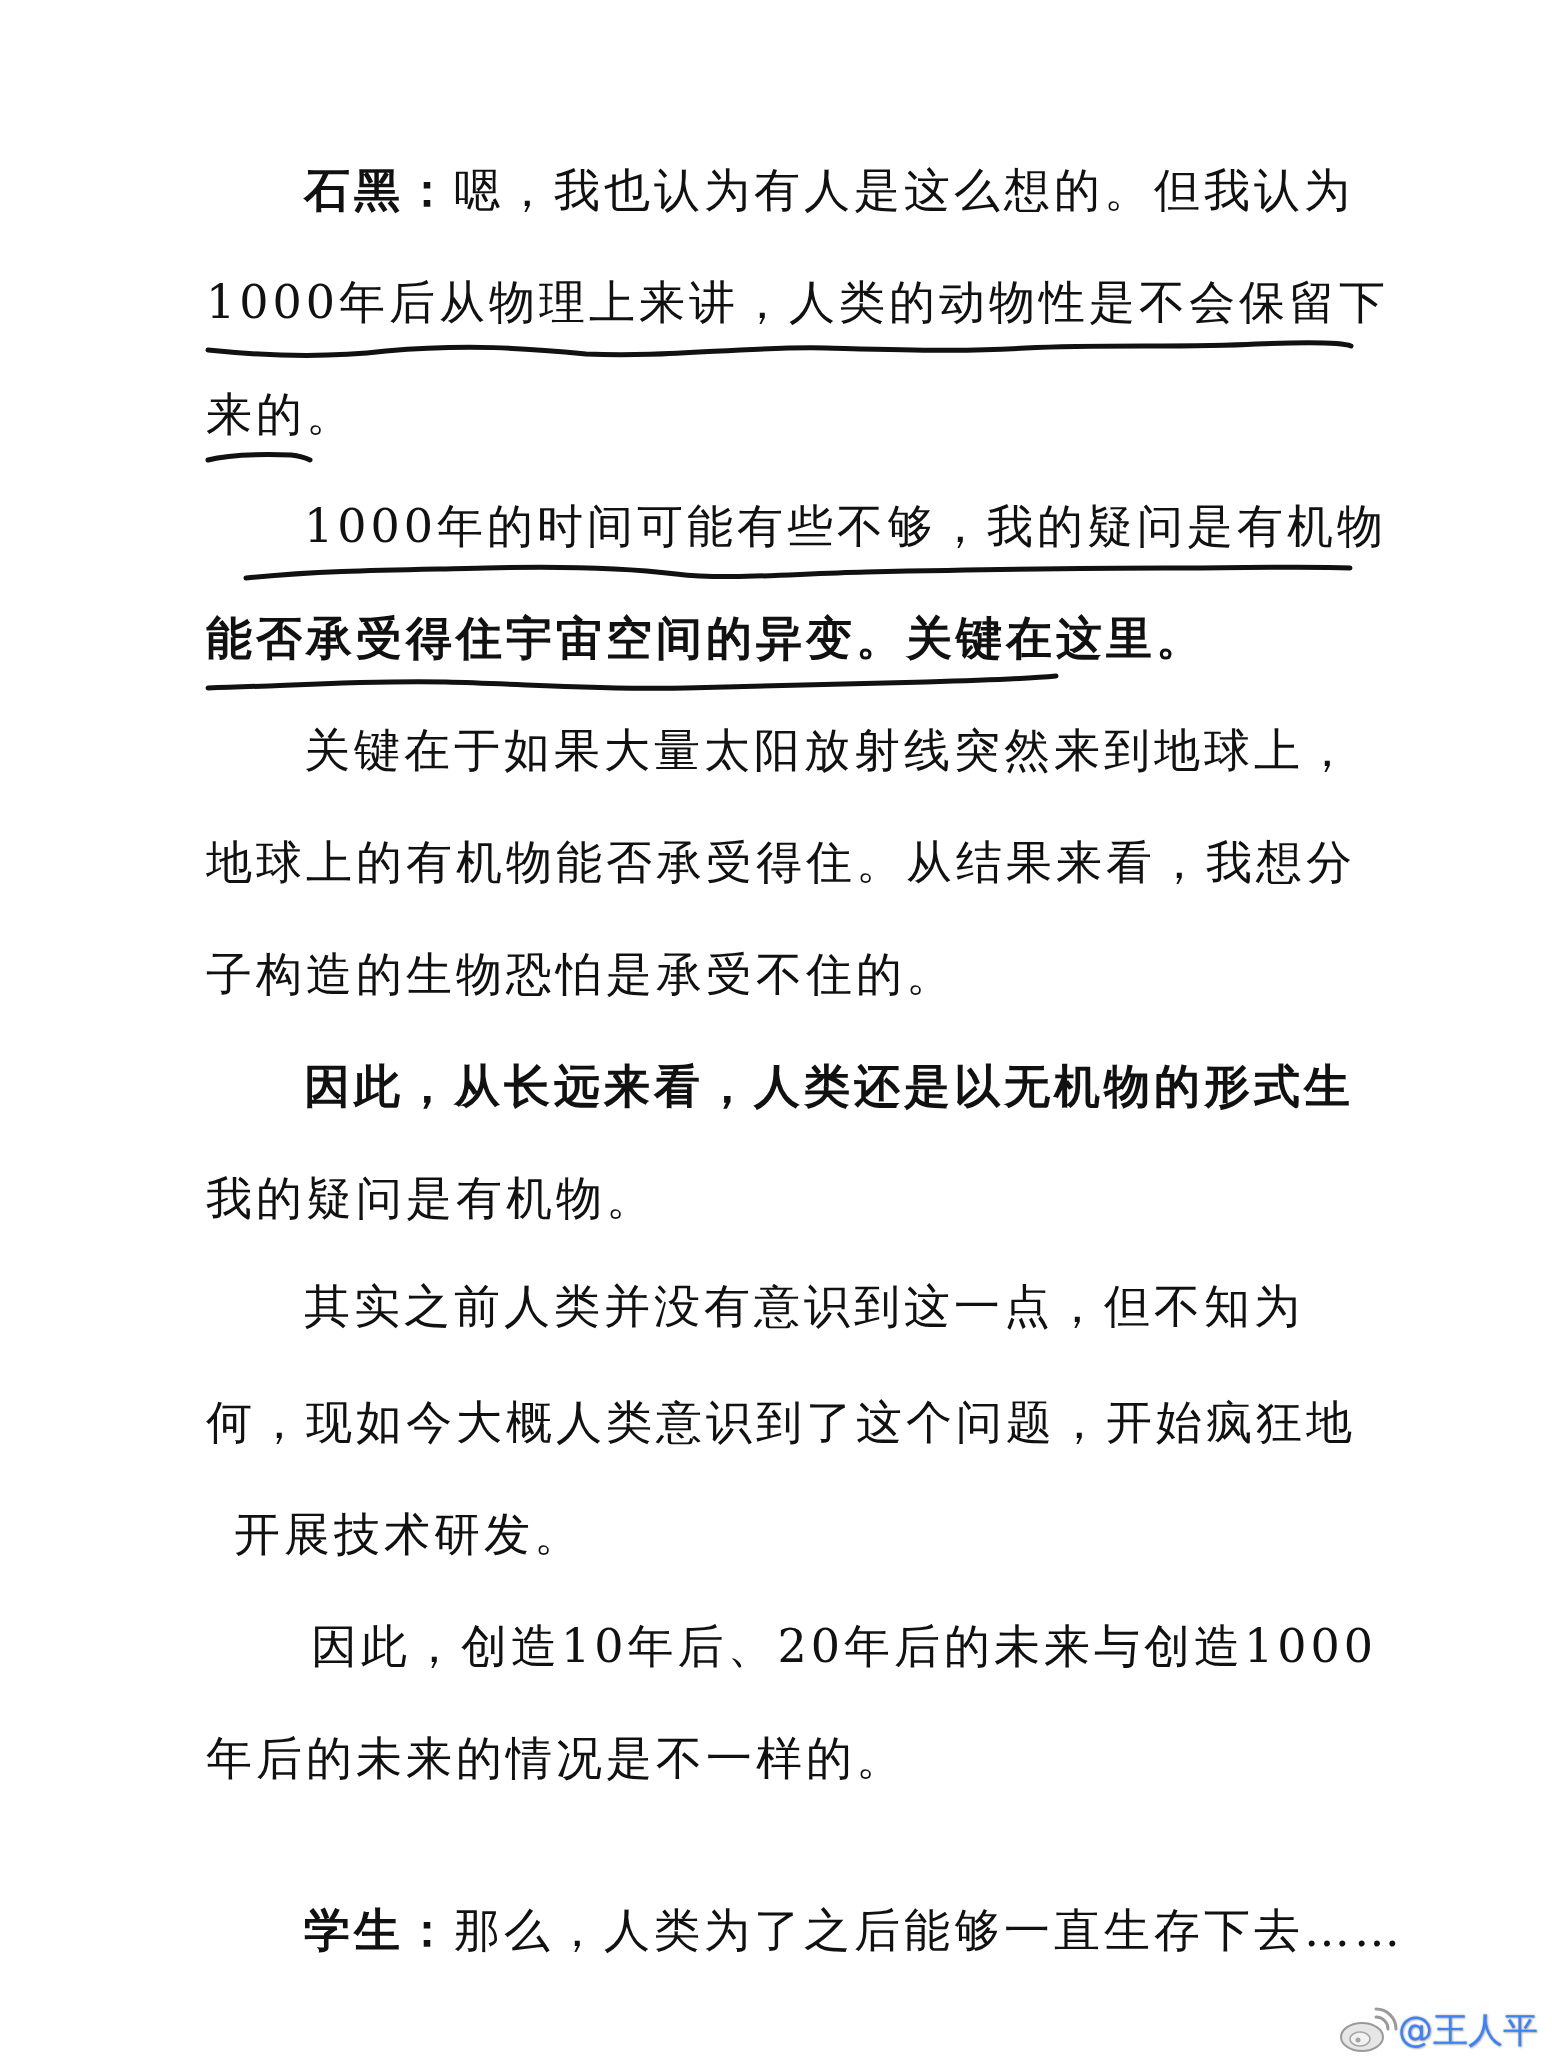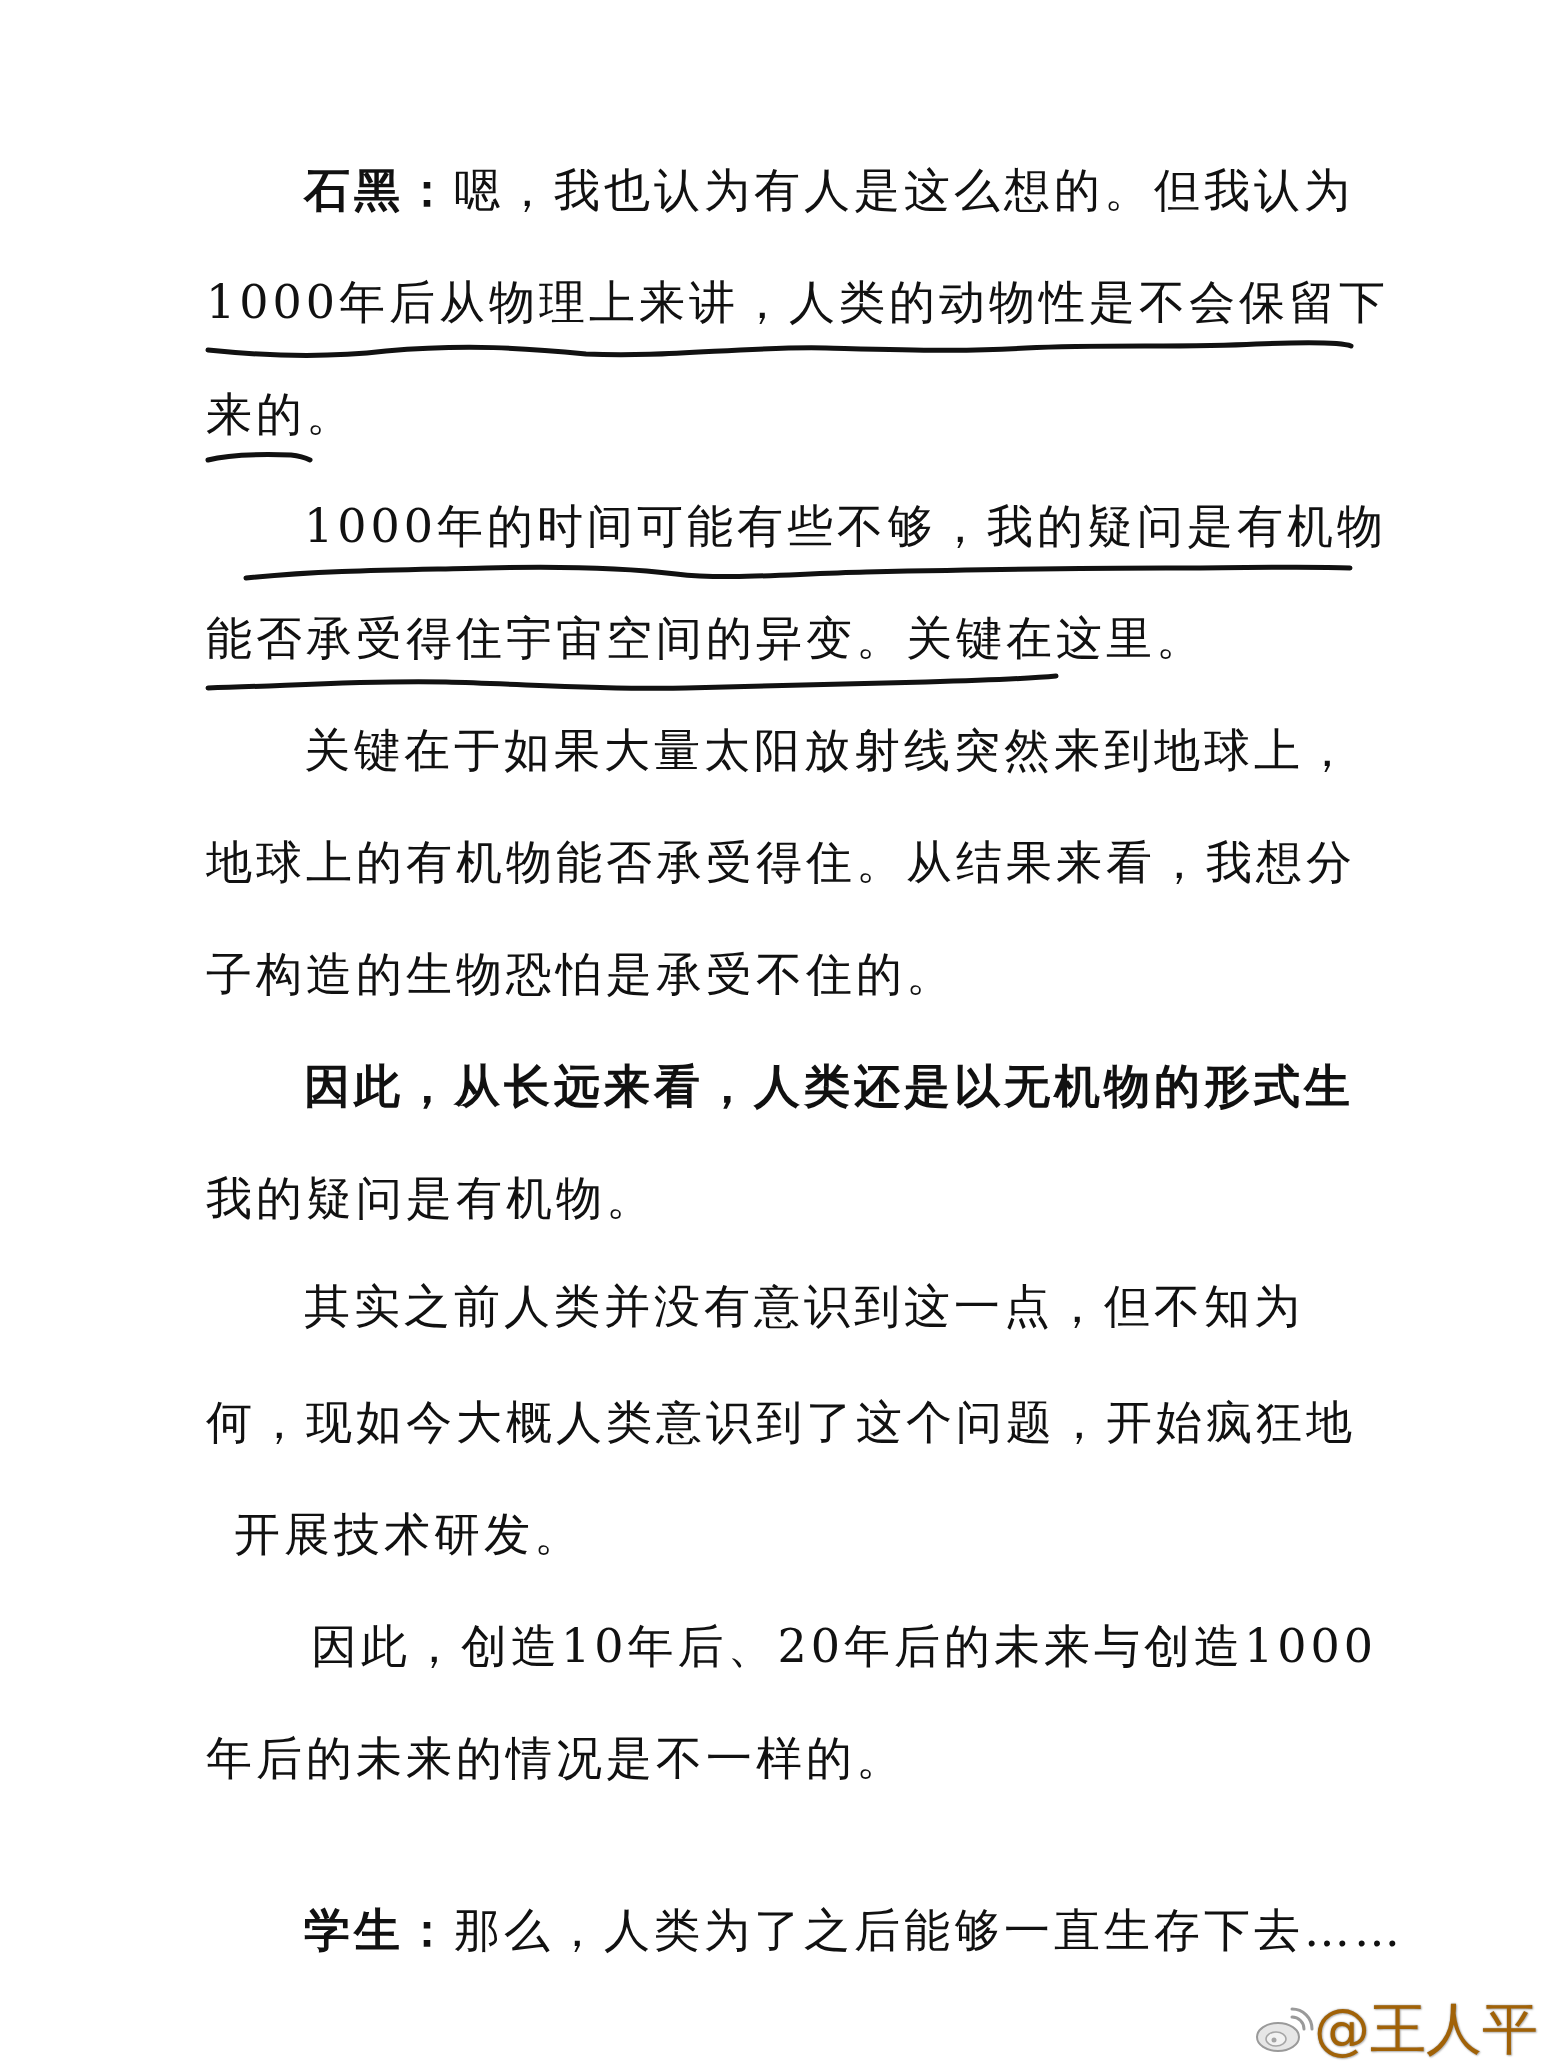--- a/index.html
+++ b/index.html
@@ -37,23 +37,23 @@
       left: 0;
       overflow: visible;
     }
     .watermark {
       position: absolute;
       right: 14px;
       bottom: 14px;
       height: 52px;
       display: flex;
       align-items: center;
-      color: #a16207;
+      color: #3b82f6;
       font-family: "DejaVu Sans", "Liberation Sans", sans-serif;
-      font-size: 56px;
+      font-size: 35px;
       text-shadow: 0 0 2px #9a9a9a, 1px 1px 2px #bdbdbd;
     }
     .weibo-icon { width: 60px; height: 50px; }
   </style>
 </head>
 <body>
 
 <div class="page">
 
   <div class="line indent" style="top:0px;">
@@ -65,21 +65,21 @@
   </svg>
   <div class="line" style="top:224px;">来的。</div>
   <svg class="underline-svg" style="top:300px;" width="120" height="16">
     <path d="M2 10 C 25 4, 55 4, 85 5 C 95 6, 100 8, 104 10" stroke="#111" stroke-width="5" fill="none" stroke-linecap="round"></path>
   </svg>
 
   <div class="line indent" style="top:336px;">1000年的时间可能有些不够，我的疑问是有机物</div>
   <svg class="underline-svg" style="top:412px;" width="1150" height="24">
     <path d="M40 16 C 120 8, 200 8, 280 6 C 360 4, 420 6, 470 12 C 520 18, 580 12, 660 10 C 760 8, 860 6, 960 6 C 1040 6, 1100 4, 1144 6" stroke="#111" stroke-width="5" fill="none" stroke-linecap="round"></path>
   </svg>
-  <div class="line" style="top:448px;">能否承受得住宇宙空间的异变。关键在这里。</div>
+  <div class="line" style="top:448px;font-weight:bold;">能否承受得住宇宙空间的异变。关键在这里。</div>
   <svg class="underline-svg" style="top:524px;" width="1150" height="24">
     <path d="M2 14 C 80 12, 160 6, 240 8 C 320 10, 400 16, 480 14 C 560 12, 640 10, 720 8 C 790 6, 830 4, 850 2" stroke="#111" stroke-width="5" fill="none" stroke-linecap="round"></path>
   </svg>
 
   <div class="line indent" style="top:560px;">关键在于如果大量太阳放射线突然来到地球上，</div>
   <div class="line" style="top:672px;">地球上的有机物能否承受得住。从结果来看，我想分</div>
   <div class="line" style="top:784px;">子构造的生物恐怕是承受不住的。</div>
 
   <div class="line indent" style="top:896px;font-weight:bold;">因此，从长远来看，人类还是以无机物的形式生</div>
   <div class="line" style="top:1008px;">我的疑问是有机物。</div>

